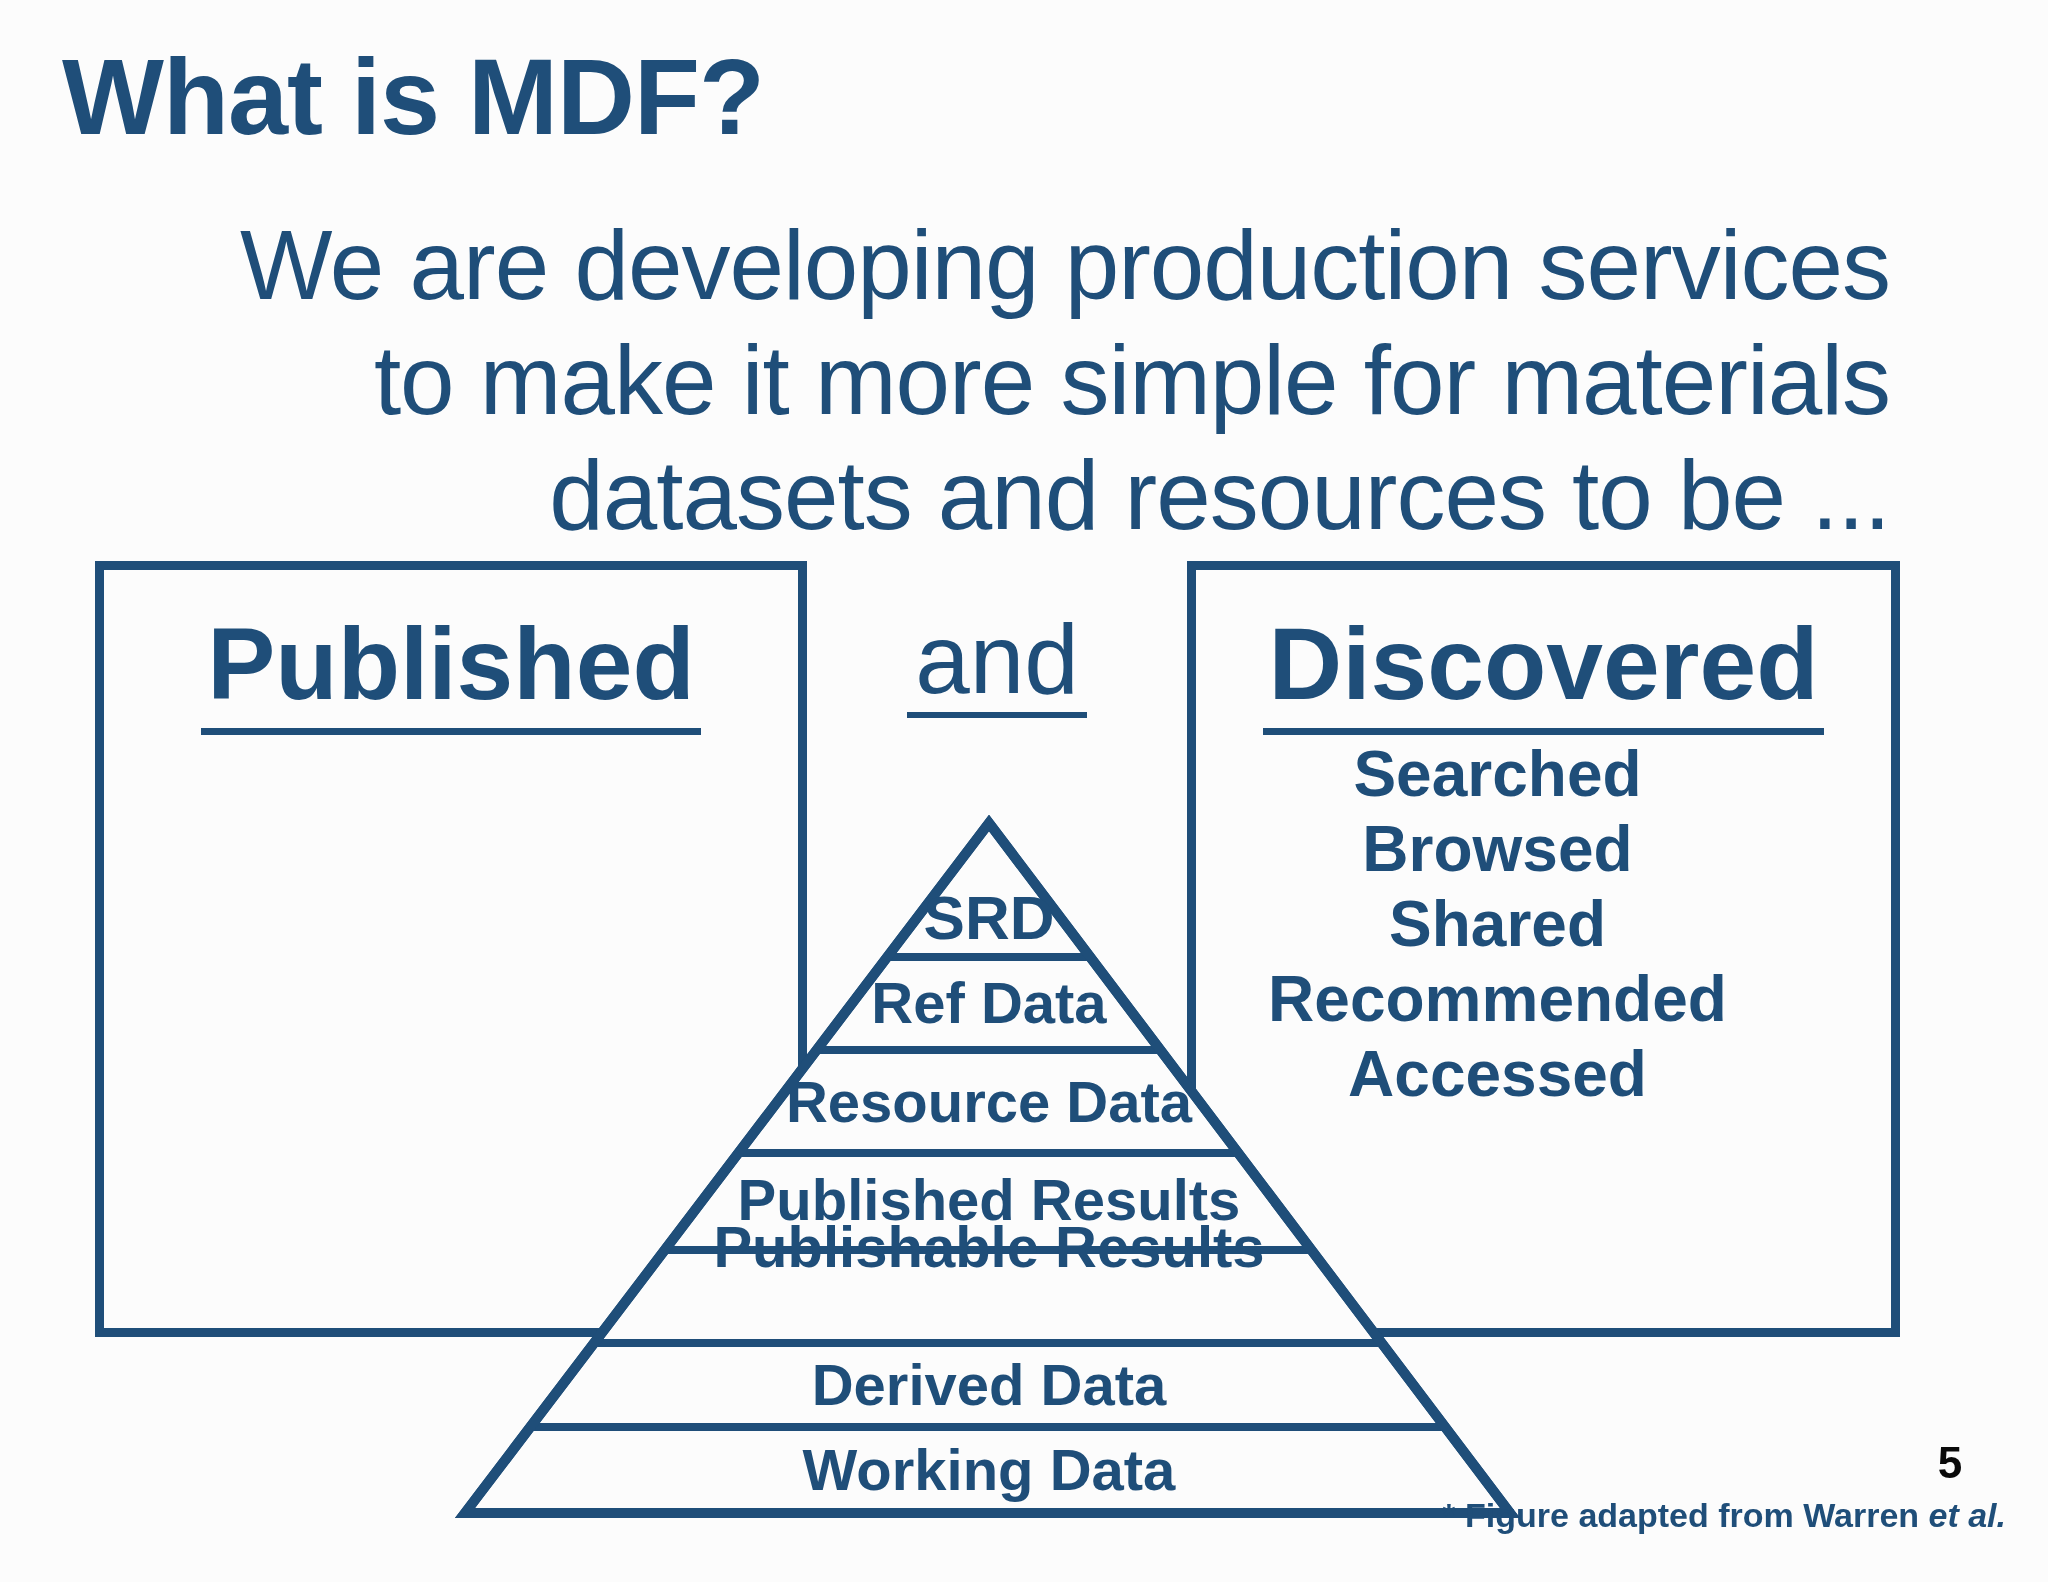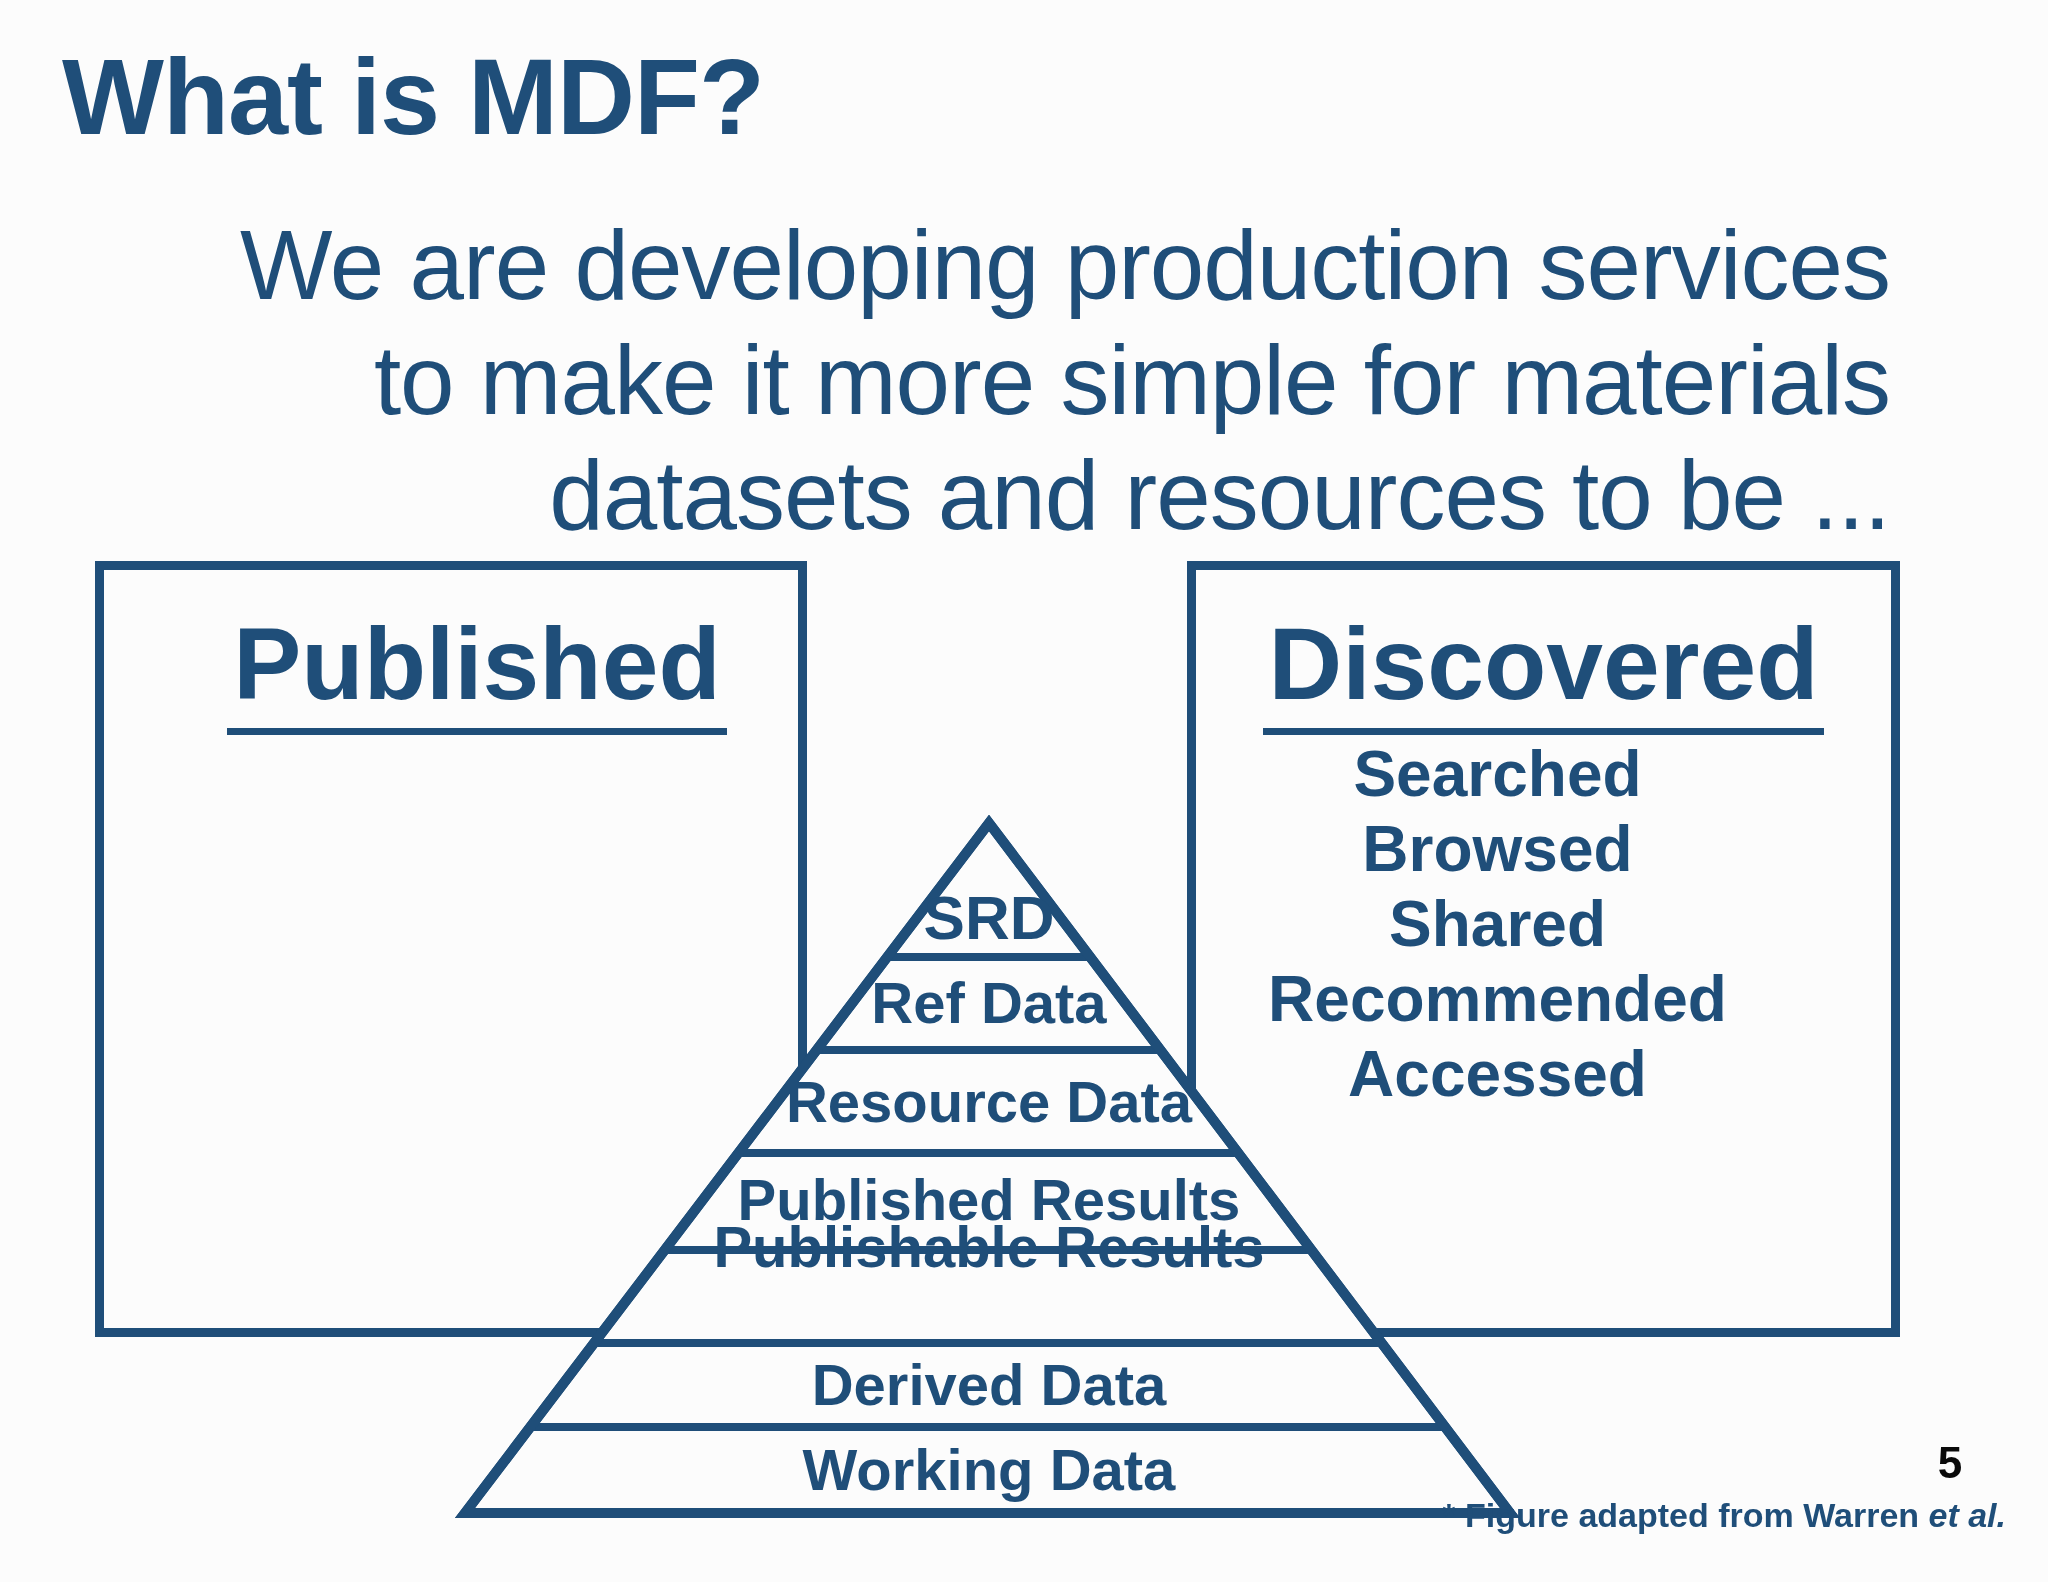--- a/index.html
+++ b/index.html
@@ -31,21 +31,21 @@
     box-sizing: border-box; background: transparent;
   }
   .box.left  { left: 95px;  width: 712px; }
   .box.right { left: 1187px; width: 713px; }
 
   .box-heading {
     position: absolute; top: 608px; text-align: center;
     font-size: 102px; font-weight: bold; line-height: 1.1;
     white-space: nowrap;
   }
-  .box-heading.left  { left: 95px;  width: 712px; padding-left: 26px; }
+  .box-heading.left  { left: 95px;  width: 712px; }
   .box-heading.right { left: 1187px; width: 713px; }
   .box-heading .u {
     display: inline-block;
     border-bottom: 7px solid var(--accent);
     padding: 0 6px 8px 6px;
   }
 
   .box-items {
     position: absolute; top: 737px; text-align: center;
     font-size: 64px; font-weight: bold; line-height: 75px;
@@ -118,20 +118,23 @@
 
 
   <div class="box-items right">
     <div>Searched</div>
     <div>Browsed</div>
     <div>Shared</div>
     <div>Recommended</div>
     <div>Accessed</div>
   </div>
 
+  <div class="connector">
+    <span class="u">and</span>
+  </div>
 
   <svg class="pyramid-svg" viewBox="0 0 2048 1582" xmlns="http://www.w3.org/2000/svg">
     <defs>
       <clipPath id="tri-clip">
         <polygon points="989,823 1510,1513 465,1513"></polygon>
       </clipPath>
     </defs>
     <polygon points="989,823 1510,1513 465,1513" fill="#fcfcfc" stroke="#1f4e79" stroke-width="10" stroke-linejoin="miter"></polygon>
     <g clip-path="url(#tri-clip)" stroke="#1f4e79" stroke-width="8">
       <line x1="420" y1="957" x2="1560" y2="957"></line>

